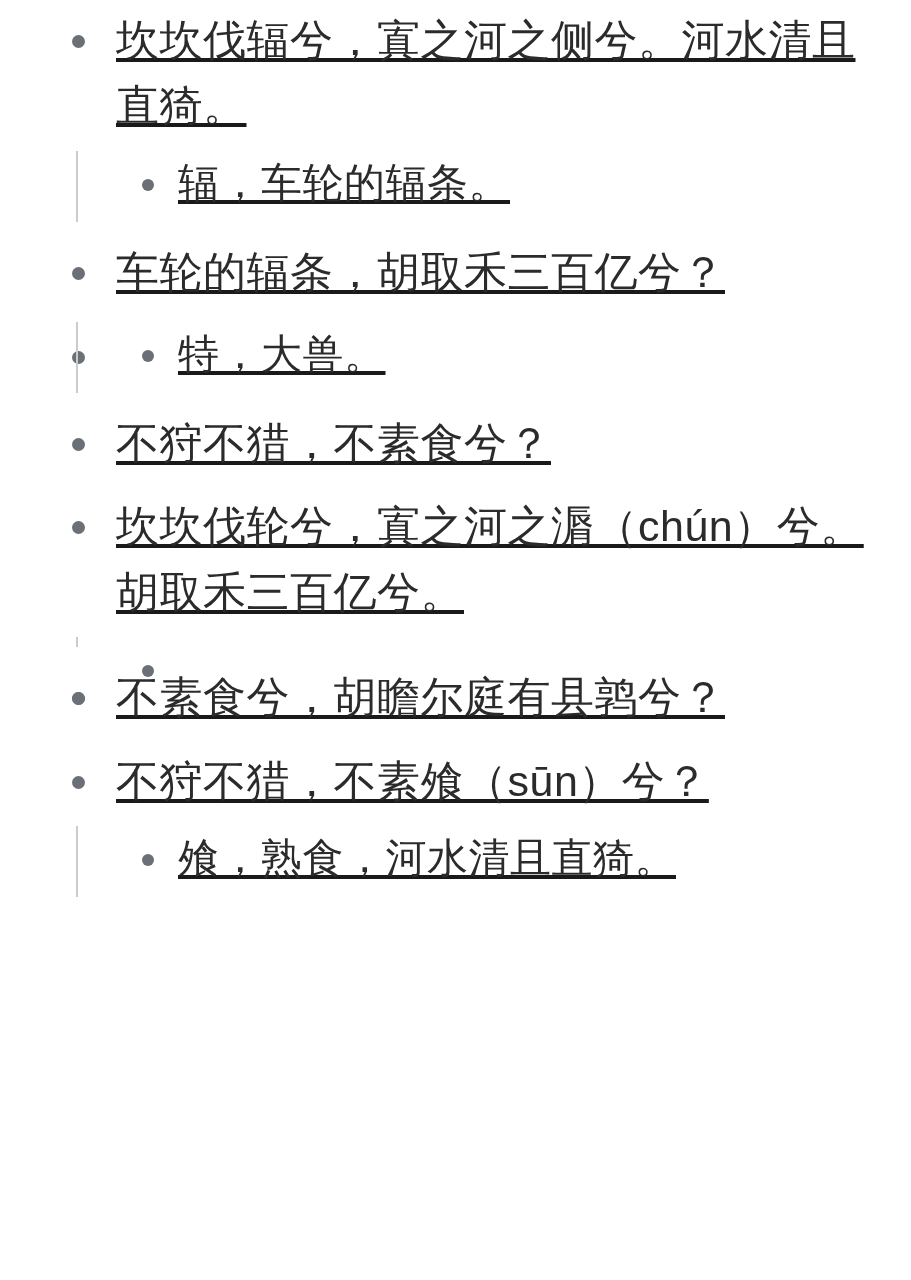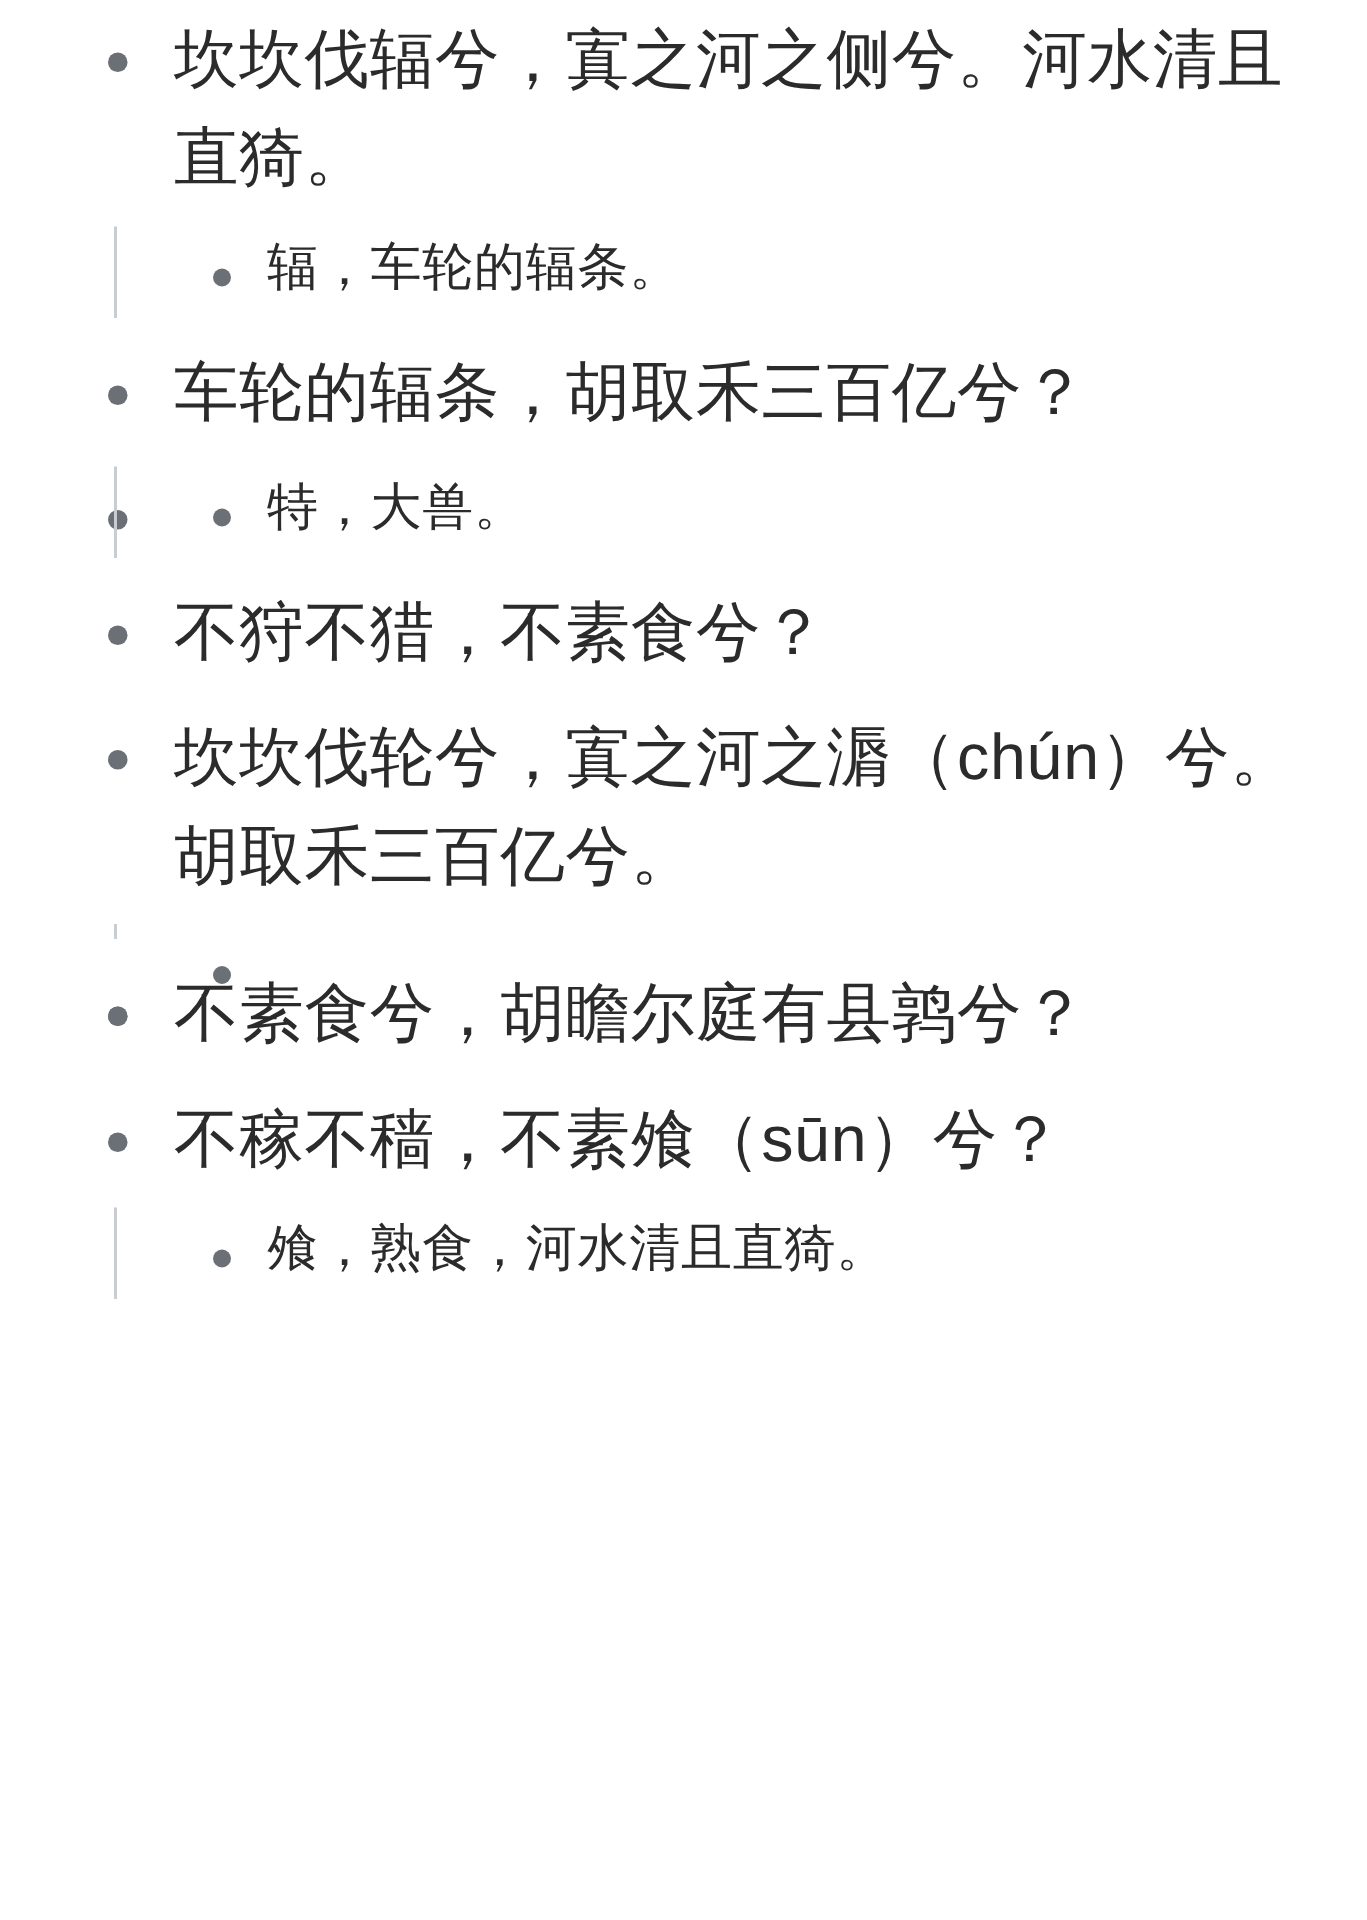--- a/index.html
+++ b/index.html
@@ -11,20 +11,21 @@
     width: 911px;
     min-height: 1280px;
     font-family: "Liberation Sans", "DejaVu Sans", sans-serif;
     color: #1a1a1a;
     -webkit-font-smoothing: antialiased;
   }
   .doc {
     box-sizing: border-box;
     width: 911px;
     padding: 8px 40px 10px 34px;
+    text-decoration: underline;
   }
   ul.level1 {
     list-style: none;
     margin: 0;
     padding: 0;
   }
   li.item {
     position: relative;
     display: block;
     margin: 0 0 18px 0;
@@ -64,21 +65,21 @@
   }
   ul.level2 {
     list-style: none;
     margin: 0;
     padding: 0;
   }
   li.subitem {
     position: relative;
     display: block;
     padding: 0 0 0 62px;
-    font-size: 34px;
+    font-size: 41px;
     line-height: 1.5;
     letter-spacing: 0.5px;
     color: #2b2b2b;
   }
   li.subitem > .bullet-sm {
     position: absolute;
     left: 26px;
     top: 26px;
     width: 12px;
     height: 12px;
@@ -143,21 +144,21 @@
       <span class="bullet"></span>
     </li>
 
     <li class="item">
       <span class="bullet"></span>
       <span>不素食兮，胡瞻尔庭有县鹑兮？</span>
     </li>
 
     <li class="item">
       <span class="bullet"></span>
-      <span>不稼不穑，不素飧（sūn）兮？</span>
+      <span>不狩不猎，不素飧（sūn）兮？</span>
       <div class="sub">
         <ul class="level2">
           <li class="subitem">
             <span class="bullet-sm"></span>
             <span>飧，熟食，河水清且直猗。</span>
           </li>
         </ul>
       </div>
     </li>
 

